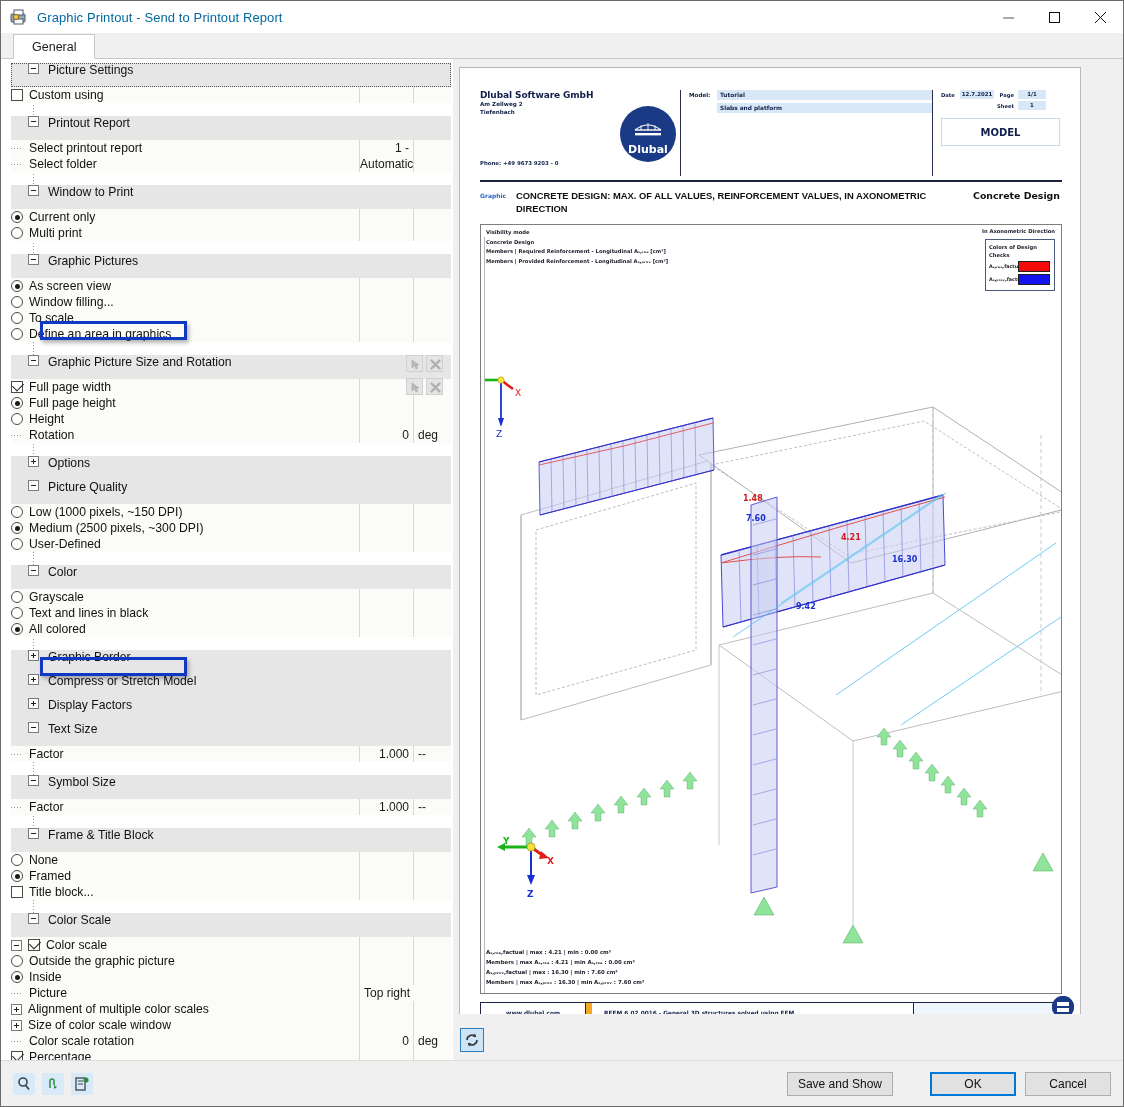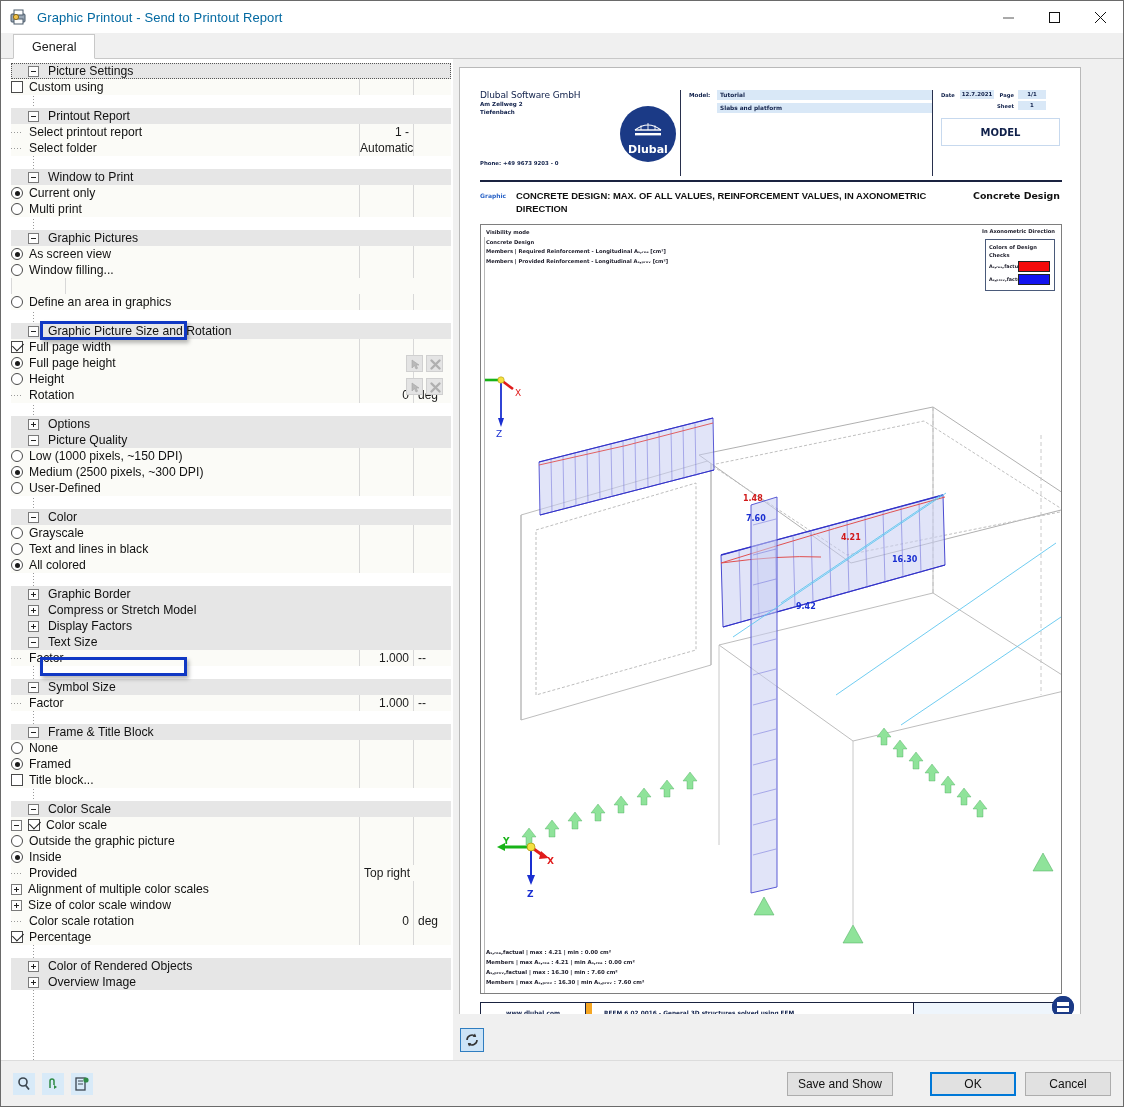--- a/index.html
+++ b/index.html
@@ -27,21 +27,21 @@
               border-bottom:1px solid #c8c8c8; position:relative; }
   .tab { height:25px; padding:0 18px; background:#ffffff; border:1px solid #c8c8c8; border-bottom:1px solid #ffffff;
          display:flex; align-items:center; font-size:12.5px; margin-bottom:-1px; }
 
   
   .body { flex:1; display:flex; padding:0; position:relative; background:#f0f0f0; }
   .leftpane { width:452px; flex:0 0 452px; position:relative; background:#ffffff; border-right:0; }
   .tree { position:absolute; left:10px; top:4px; right:2px; bottom:0; overflow:hidden; }
 
   
-  .grp { display:flex; align-items:center; height:16px; background:#e6e6e6; position:relative; }
+  .grp { display:flex; height:24px; background:#e6e6e6; position:relative; }
   .grp.sel { outline:1px dotted #555; outline-offset:-1px; }
   .grp .exp { width:11px; height:11px; border:1px solid #7a7a7a; background:#fdfdfd; margin-left:17px;
               position:relative; flex:0 0 11px; }
   .grp .exp:before { content:""; position:absolute; left:2px; top:4px; width:5px; height:1px; background:#222; }
   .grp .exp.plus:after { content:""; position:absolute; left:4px; top:2px; width:1px; height:5px; background:#222; }
   .grp .glabel { margin-left:9px; font-size:12.2px; color:#111; }
 
   .row { display:flex; align-items:center; height:16px; background:#fbfbf7; position:relative; }
   .row .lbl-cell { width:348px; flex:0 0 348px; display:flex; align-items:center; position:relative;
                    height:16px; padding-left:0; overflow:hidden; }
@@ -89,21 +89,21 @@
 
   
   .rightpane { flex:1; position:relative; background:#f0f0f0; padding:0; }
   .preview-scroll { position:absolute; left:0; top:4px; right:0; bottom:46px; background:#f0f0f0; overflow:hidden; }
   .page { position:absolute; left:6px; top:4px; width:622px; height:970px; background:#ffffff;
           border:1px solid #b9b9b9; }
 
   
   .ph { position:absolute; left:20px; top:22px; right:20px; height:86px; display:flex; }
   .ph-col1 { width:200px; position:relative; }
-  .ph-company { font-family:"DejaVu Sans", sans-serif; font-weight:normal; font-size:9px; color:#10204a; letter-spacing:-0.1px; }
+  .ph-company { font-family:"DejaVu Sans", sans-serif; font-weight:bold; font-size:9px; color:#10204a; letter-spacing:-0.1px; }
   .ph-addr { font-family:"DejaVu Sans", sans-serif; font-weight:bold; font-size:5.6px; color:#10204a; line-height:1.5; }
   .ph-phone { font-family:"DejaVu Sans", sans-serif; font-weight:bold; font-size:5.4px; color:#10204a; position:absolute; bottom:10px; left:0; }
   .logo { position:absolute; left:140px; top:16px; width:56px; height:56px; border-radius:50%; background:#1b3a86; }
   .logo .lgtxt { position:absolute; bottom:6px; left:0; right:0; text-align:center; color:#fff; font-weight:bold;
                  font-size:11px; font-family:"DejaVu Sans", sans-serif; }
   .logo .bars { position:absolute; left:13px; top:13px; width:30px; height:20px; }
   .ph-col2 { width:252px; border-left:1px solid #28304d; padding-left:8px; position:relative; }
   .ph-field { display:flex; align-items:center; margin-bottom:3px; }
   .ph-key { font-family:"DejaVu Sans", sans-serif; font-weight:bold; font-size:5.6px; color:#10204a; width:28px; }
   .ph-val { background:#d9e8f7; flex:1; height:10px; font-family:"DejaVu Sans", sans-serif; font-weight:bold;
@@ -284,20 +284,24 @@
           </div>
           <div class="row">
             <div class="lbl-cell indent1">
               <span class="radio"></span>
               <span class="txt">Window filling...</span>
             </div>
             <div class="v-cell"></div>
             <div class="u-cell"></div>
           </div>
           <div class="row">
+            <div class="lbl-cell indent1">
+              <span class="radio"></span>
+              <span class="txt">To scale</span>
+            </div>
             <div class="v-cell"></div>
             <div class="u-cell"></div>
           </div>
           <div class="row">
             <div class="lbl-cell indent1">
               <span class="radio"></span>
               <span class="txt">Define an area in graphics</span>
             </div>
             <div class="v-cell"></div>
             <div class="u-cell"></div>
@@ -494,21 +498,21 @@
             <div class="lbl-cell indent3">
               <span class="radio on"></span>
               <span class="txt">Inside</span>
             </div>
             <div class="v-cell"></div>
             <div class="u-cell"></div>
           </div>
           <div class="row">
             <div class="lbl-cell indent3">
               <span class="dash"></span>
-              <span class="txt">Provided</span>
+              <span class="txt">Picture</span>
             </div>
             <div class="v-cell wide" style="text-align: left; padding-left: 4px;">Top right</div>
           </div>
           <div class="row">
             <div class="lbl-cell indent2">
               <span class="subexp plus"></span>
               <span class="txt">Alignment of multiple color scales</span>
             </div>
             <div class="v-cell"></div>
             <div class="u-cell"></div>

